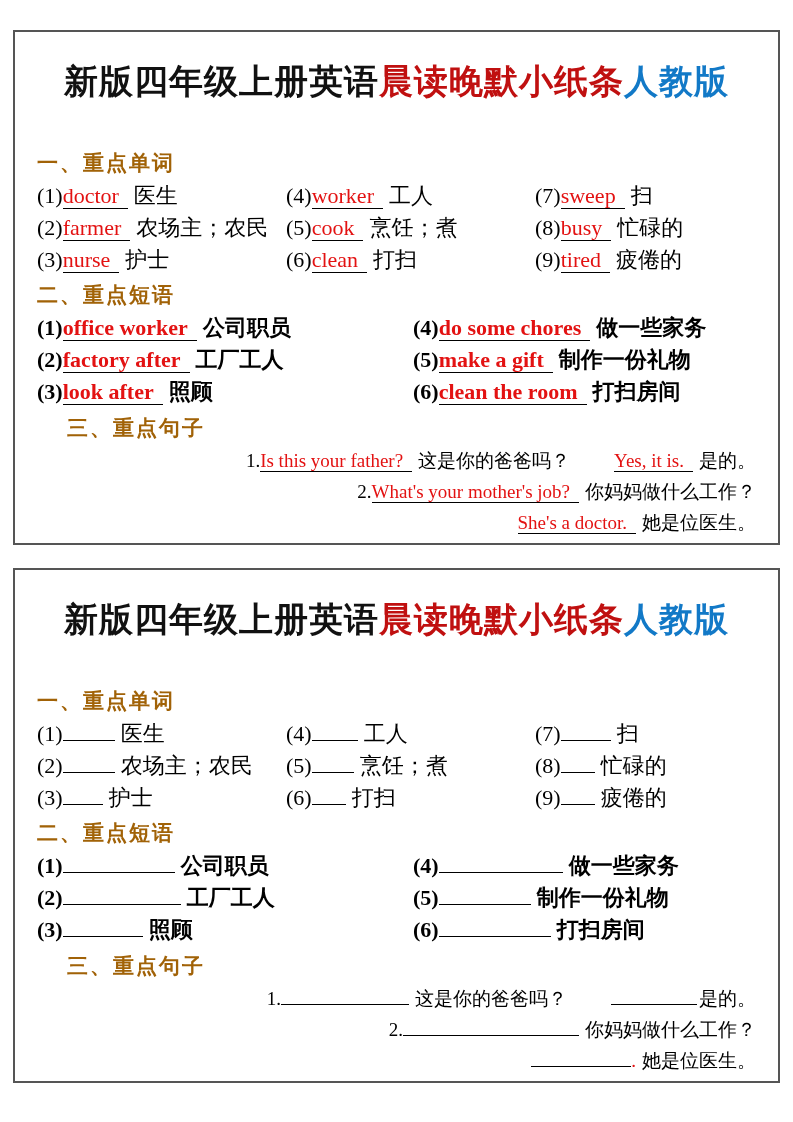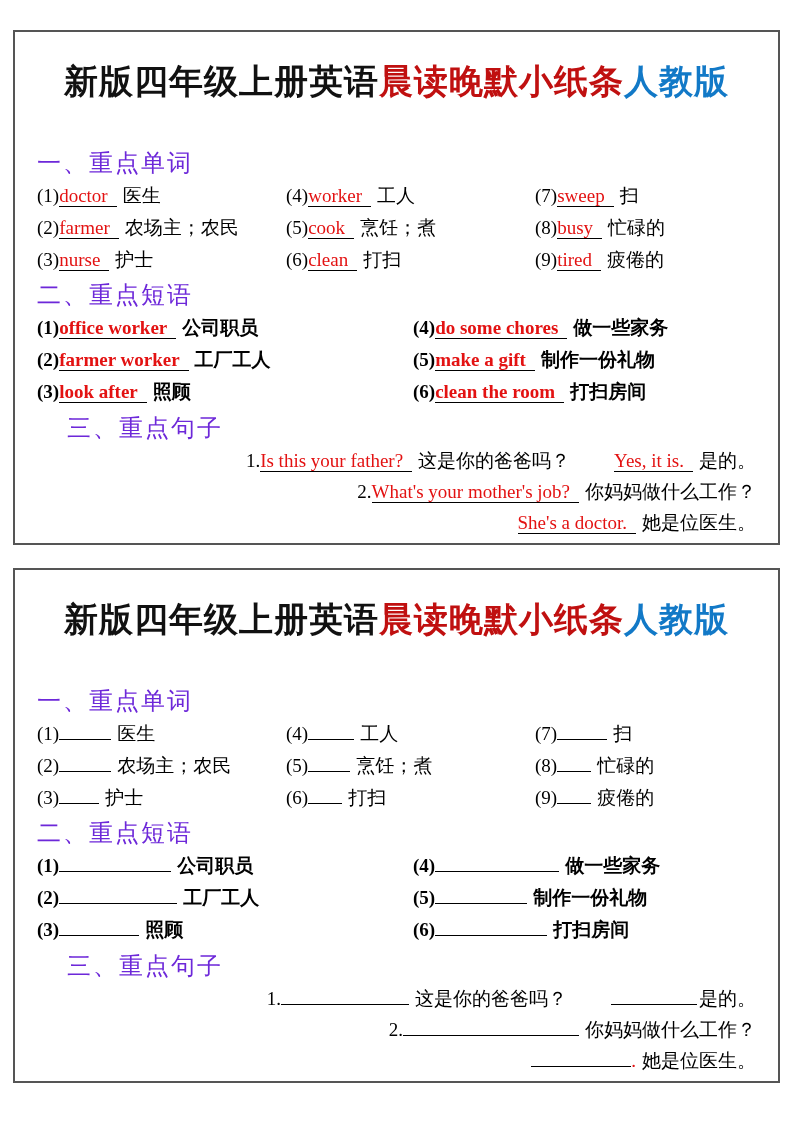--- a/index.html
+++ b/index.html
@@ -32,23 +32,23 @@
     letter-spacing: 1px;
     white-space: nowrap;
   }
   .t-black { color: #111111; }
   .t-red   { color: #c01010; }
   .t-blue  { color: #1279c7; }
 
   .inner { padding: 0 22px; }
 
   .sec-h {
-    color: #6d28d9;
-    font-weight: normal;
-    font-size: 24px;
+    color: #a16207;
+    font-weight: bold;
+    font-size: 21px;
     line-height: 26px;
     letter-spacing: 2px;
   }
   .sec-h.first  { margin-top: 46px; }
   .sec-h.second { margin-top: 6px; }
   .sec-h.third  { margin-top: 7px; margin-left: 30px; }
 
   .words {
     margin-top: 4px;
     display: grid;
@@ -57,21 +57,21 @@
     grid-template-columns: 249px 249px 1fr;
   }
   .phrases {
     margin-top: 4px;
     display: grid;
     grid-auto-flow: column;
     grid-template-rows: repeat(3, 32px);
     grid-template-columns: 376px 1fr;
     font-weight: bold;
   }
-  .row { line-height: 32px; white-space: nowrap; font-size: 19px; }
+  .row { line-height: 32px; white-space: nowrap; font-size: 22px; }
 
   .sentences { margin-top: 4px; }
   .srow { line-height: 31px; white-space: nowrap; font-size: 19px; text-align: right; }
 
   .num { color: #000; }
   .ans {
     color: #e31212;
     border-bottom: 1.5px solid #000;
     padding-right: 9px;
   }
@@ -102,21 +102,21 @@
       <div class="row"><span class="num">(5)</span><span class="ans">cook</span><span class="cn">烹饪；煮</span></div>
       <div class="row"><span class="num">(6)</span><span class="ans">clean</span><span class="cn">打扫</span></div>
       <div class="row"><span class="num">(7)</span><span class="ans">sweep</span><span class="cn">扫</span></div>
       <div class="row"><span class="num">(8)</span><span class="ans">busy</span><span class="cn">忙碌的</span></div>
       <div class="row"><span class="num">(9)</span><span class="ans">tired</span><span class="cn">疲倦的</span></div>
     </div>
 
     <div class="sec-h second">二、重点短语</div>
     <div class="phrases">
       <div class="row"><span class="num">(1)</span><span class="ans">office worker</span><span class="cn">公司职员</span></div>
-      <div class="row"><span class="num">(2)</span><span class="ans">farmer worker</span><span class="cn">工厂工人</span></div>
+      <div class="row"><span class="num">(2)</span><span class="ans">factory after</span><span class="cn">工厂工人</span></div>
       <div class="row"><span class="num">(3)</span><span class="ans">look after</span><span class="cn">照顾</span></div>
       <div class="row"><span class="num">(4)</span><span class="ans">do some chores</span><span class="cn">做一些家务</span></div>
       <div class="row"><span class="num">(5)</span><span class="ans">make a gift</span><span class="cn">制作一份礼物</span></div>
       <div class="row"><span class="num">(6)</span><span class="ans">clean the room</span><span class="cn">打扫房间</span></div>
     </div>
 
     <div class="sec-h third">三、重点句子</div>
     <div class="sentences">
       <div class="srow"><span class="num">1.</span><span class="ans">Is this your father?</span><span class="cn">这是你的爸爸吗？</span><span class="ans gap">Yes, it is.</span><span class="cn">是的。</span></div>
       <div class="srow"><span class="num">2.</span><span class="ans">What's your mother's job?</span><span class="cn">你妈妈做什么工作？</span></div>

